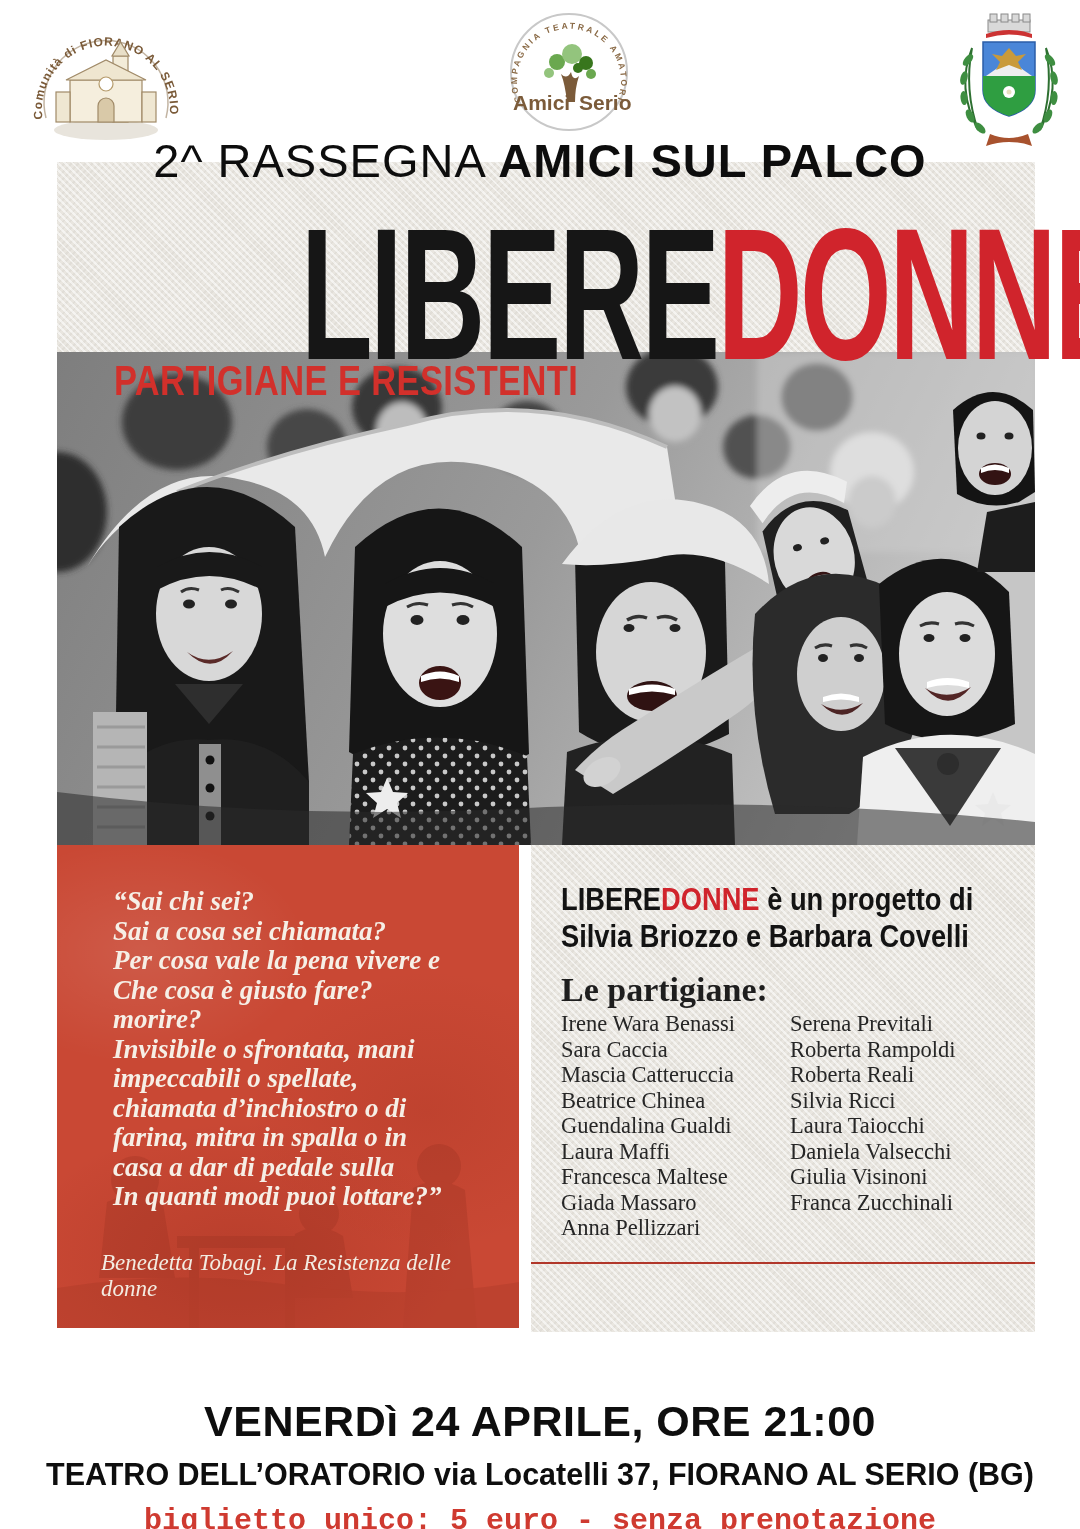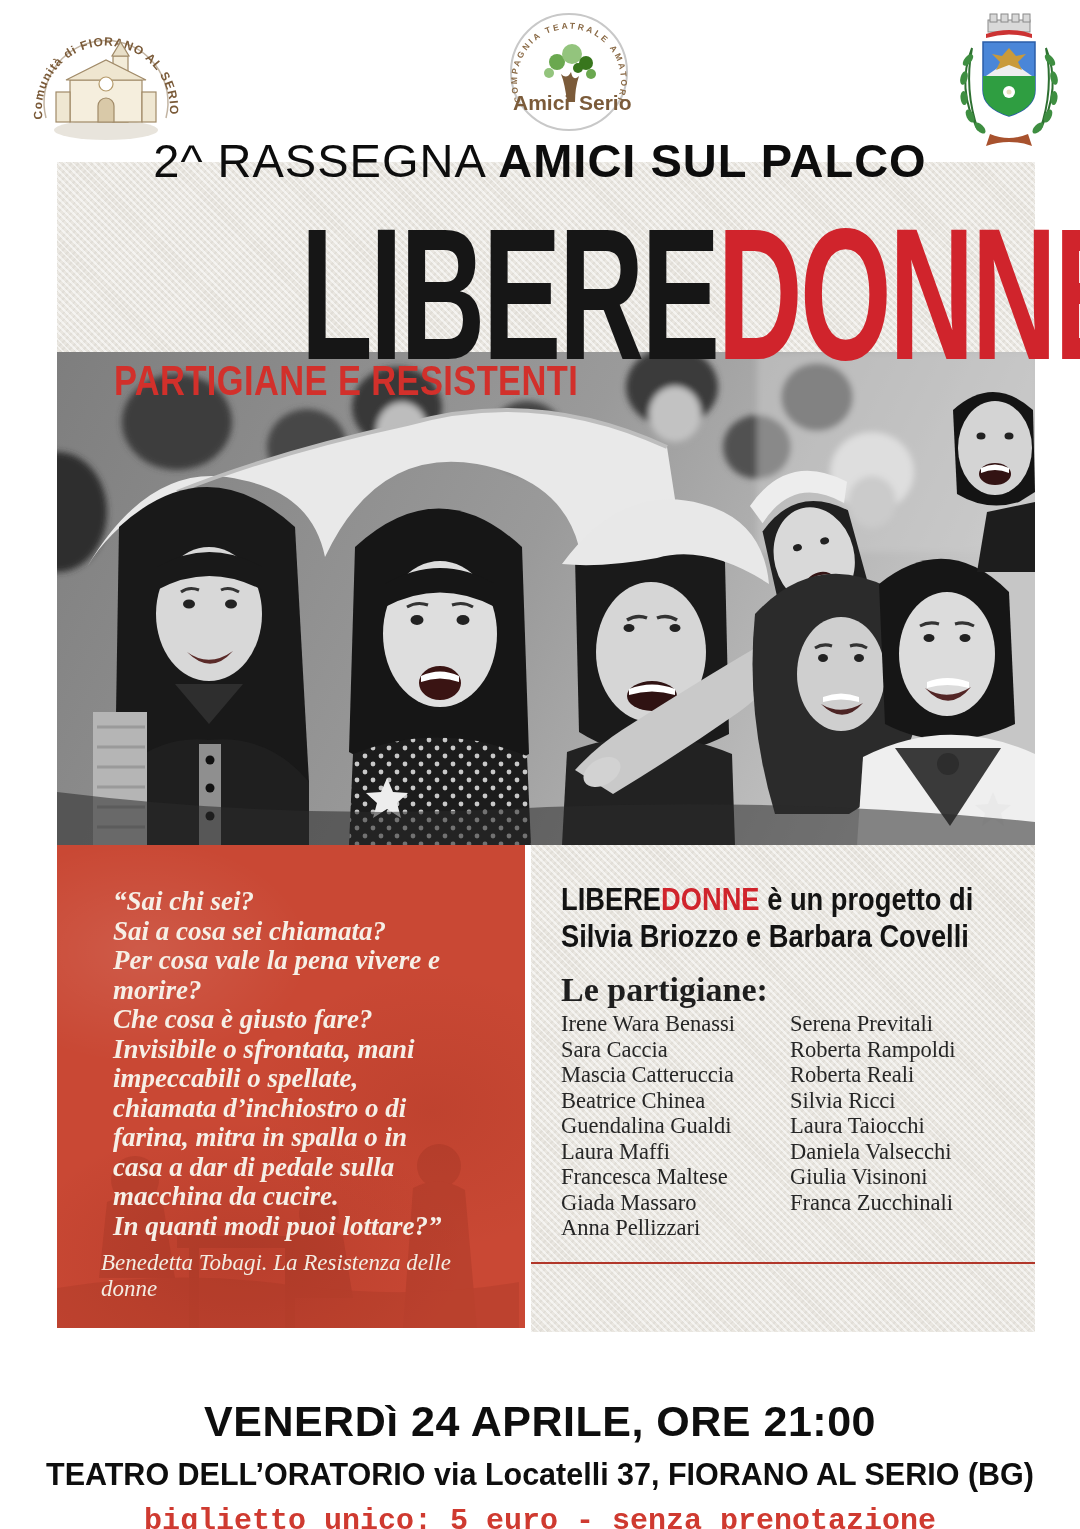--- a/index.html
+++ b/index.html
@@ -22,21 +22,21 @@
   .subtitle{position:absolute;left:114px;top:357px;z-index:5;font-size:42px;font-weight:700;
        letter-spacing:0.5px;transform:scaleX(0.82);transform-origin:0 0;white-space:nowrap;}
   
   .photo{position:absolute;left:57px;top:352px;width:978px;height:493px;z-index:2;}
   
   .quotebox{position:absolute;left:57px;top:845px;width:462px;height:483px;overflow:hidden;
       background-color:#c94834;
       background-image:
         radial-gradient(ellipse 240px 160px at 18% 22%, rgba(255,255,255,0.10), rgba(255,255,255,0) 70%),
         radial-gradient(ellipse 260px 200px at 80% 55%, rgba(120,25,10,0.12), rgba(0,0,0,0) 70%),
-        radial-gradient(ellipse 300px 180px at 40% 85%, rgba(110,20,8,0.18), rgba(0,0,0,0) 75%); padding-left: 6px;}
+        radial-gradient(ellipse 300px 180px at 40% 85%, rgba(110,20,8,0.18), rgba(0,0,0,0) 75%);}
   .quote{position:absolute;left:56px;top:42px;width:380px;
       font-family:"Liberation Serif",serif;font-style:italic;font-weight:700;
       font-size:27px;line-height:29.5px;color:#f6efe6;}
   .attribution{position:absolute;left:44px;top:405px;width:400px;
       font-family:"Liberation Serif",serif;font-style:italic;font-size:23px;color:#f3ece2;}
   .silhouettes{position:absolute;left:0;bottom:0;width:462px;height:210px;opacity:.55;}
   
   .rightcol{position:absolute;left:531px;top:845px;width:504px;height:487px;}
   .project{position:absolute;left:30px;top:36px;font-size:31px;font-weight:700;line-height:37px;
       transform:scaleX(0.88);transform-origin:0 0;white-space:nowrap;color:#131313;}
@@ -288,28 +288,27 @@
         <path d="M 238,116 Q 262,102 286,118 L 296,180 L 230,180 Z"></path>
         <circle cx="382" cy="48" r="22"></circle>
         <path d="M 356,70 Q 382,56 408,72 L 420,210 L 346,210 Z"></path>
         <path d="M 0,170 Q 120,150 240,168 Q 360,182 462,164 L 462,210 L 0,210 Z" opacity="0.8"></path>
       </g>
     </svg>
     <div class="quote">
       <div>“Sai chi sei?</div>
       <div>Sai a cosa sei chiamata?</div>
       <div>Per cosa vale la pena vivere e</div>
+      <div>Che cosa è giusto fare?</div>
       <div>morire?</div>
-      <div>Che cosa è giusto fare?</div>
       <div>Invisibile o sfrontata, mani</div>
       <div>impeccabili o spellate,</div>
       <div>chiamata d’inchiostro o di</div>
       <div>farina, mitra in spalla o in</div>
       <div>casa a dar di pedale sulla</div>
-      <div>macchina da cucire.</div>
       <div>In quanti modi puoi lottare?”</div>
     </div>
     <div class="attribution">Benedetta Tobagi. La Resistenza delle donne</div>
   </div>
 
   <div class="rightcol texturebg">
     <div class="project">
       <span>LIBERE</span><span id="project-red" style="color: rgb(208, 36, 44);">DONNE</span><span> è un progetto di</span><br>
       <span>Silvia Briozzo e Barbara Covelli</span>
     </div>

